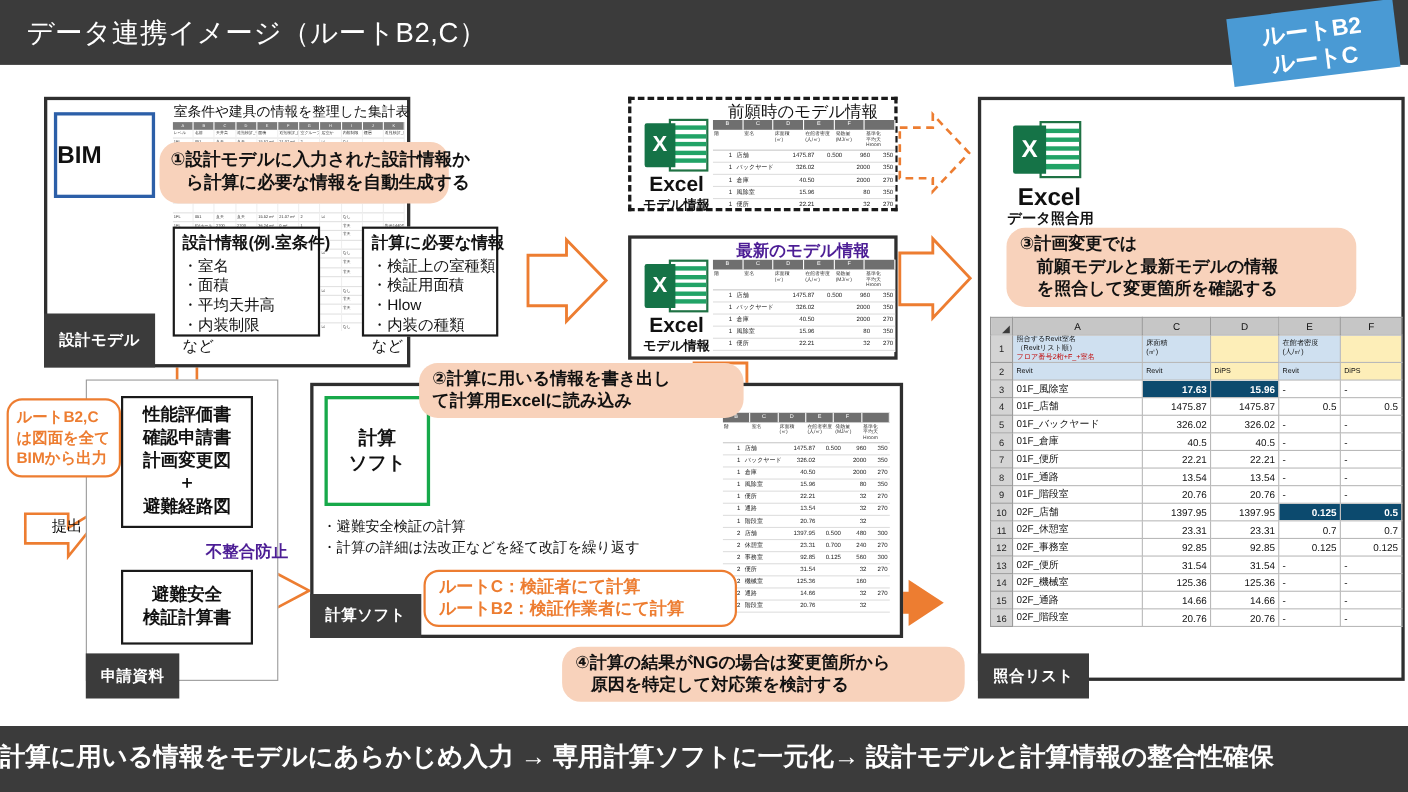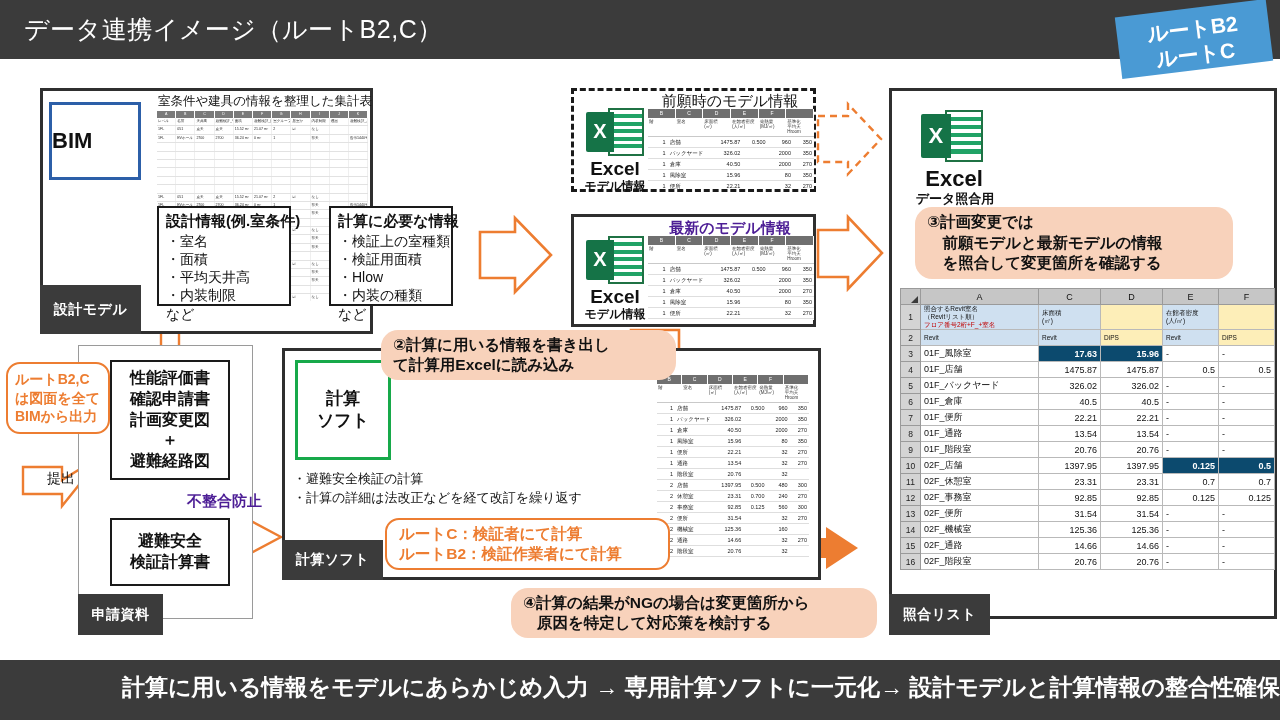--- a/index.html
+++ b/index.html
@@ -18,21 +18,21 @@
   }
   .header-title{
     position:absolute;left:24px;top:13px;
     font-size:25px;color:#ffffff;letter-spacing:.5px;white-space:nowrap;
   }
   .footer-bar{
     position:absolute;left:0;top:660px;width:1280px;height:60px;
     background:#3b3b3b;
   }
   .footer-text{
-    position:absolute;left:0;top:672px;width:1280px;text-align:right;
+    position:absolute;left:0;top:672px;width:1280px;text-align:left;
     font-size:23px;font-weight:bold;color:#ffffff;white-space:nowrap;
   }
 
   
   .route-badge{
     position:absolute;left:1118px;top:8px;width:152px;height:62px;
     background:#4a9ad4;transform:rotate(-7deg);
     box-shadow:0 0 0 0 transparent;
   }
   .route-badge-text{
@@ -551,20 +551,24 @@
     <div class="ib-title">計算に必要な情報</div>
     <ul id="calc-info-items">
         <li>・検証上の室種類</li>
         <li>・検証用面積</li>
         <li>・Hlow</li>
         <li>・内装の種類</li>
       </ul>
     <div class="ib-etc">など</div>
   </div>
 
+  <div class="callout" style="left:145px;top:129px;width:263px;height:56px;padding:0 10px;font-size:16px;line-height:1.30;z-index:5;">
+    <span class="cl-line">①設計モデルに入力された設計情報か</span>
+    <span class="cl-line" style="padding-left:14px;">ら計算に必要な情報を自動生成する</span>
+  </div>
 
   <div class="panel dashed" style="left:571px;top:88px;width:245px;height:104px;"></div>
   <div style="position:absolute;left:645px;top:92px;width:170px;font-size:15px;color:#111;text-align:center;white-space:nowrap;">前願時のモデル情報</div>
 
   <div class="xlogo" style="left:586px;top:108px;width:58px;height:48px;">
     <div class="xdoc">
       <div class="xrow" style="top:10%;"></div>
         <div class="xrow" style="top:27%;"></div>
       <div class="xrow" style="top:44%;"></div>
         <div class="xrow" style="top:61%;"></div>

